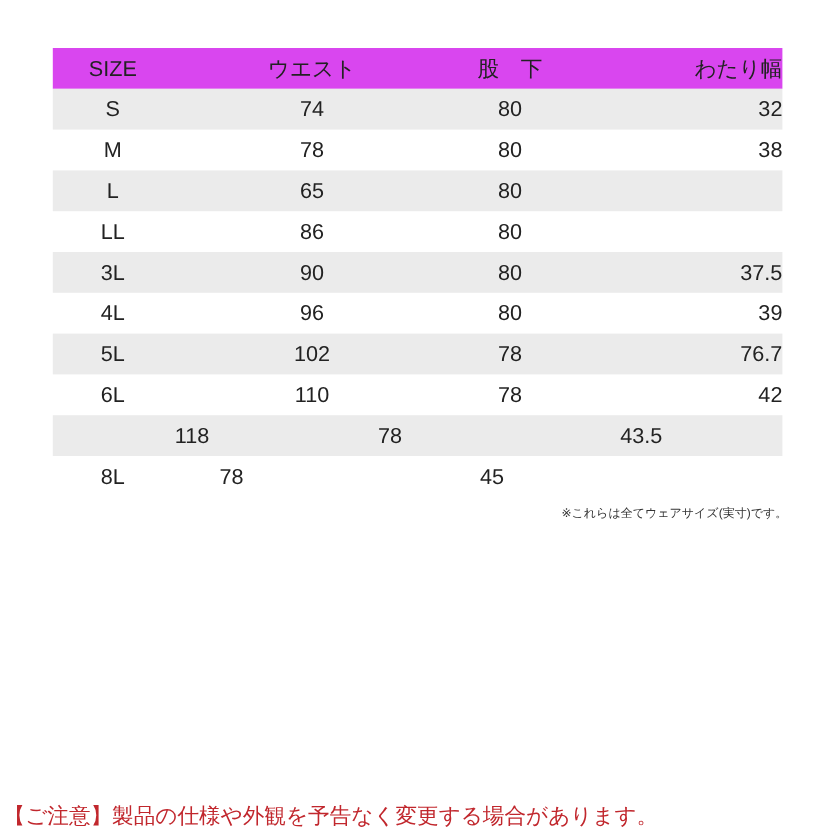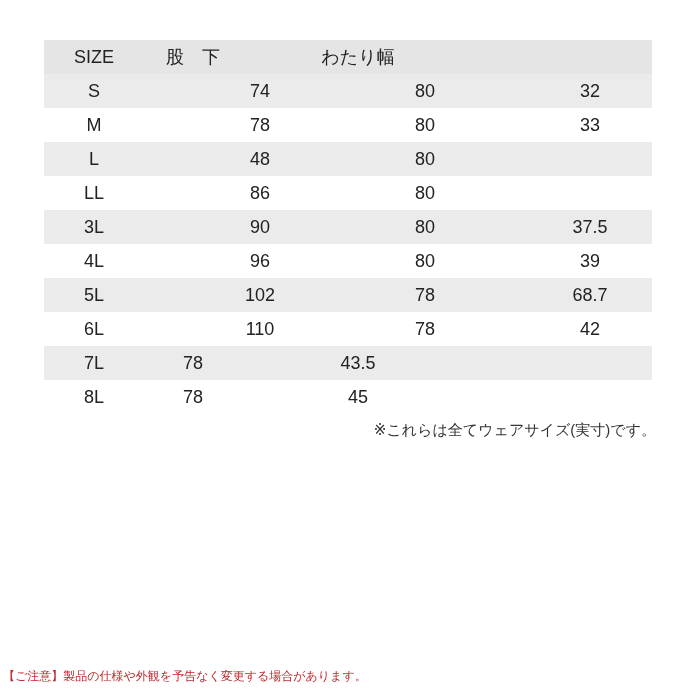--- a/index.html
+++ b/index.html
@@ -22,78 +22,79 @@
     width: 608px;
   }
   .trow {
     display: flex;
     height: 34px;
     align-items: center;
     font-size: 18px;
     line-height: 34px;
   }
   .trow.header {
-    background: #e5e5e5;
+    background: #d946ef;
   }
   .trow.striped {
     background: #ebebeb;
   }
   .cell {
     text-align: center;
     white-space: nowrap;
   }
   .c1 { width: 100px; }
   .c2 { width: 232px; }
   .c3 { width: 98px; }
-  .c4 { width: 178px; padding-left: 54px; box-sizing: border-box; }
+  .c4 { width: 178px; padding-left: 54px; box-sizing: border-box; text-align: right; }
   .footnote {
     position: absolute;
     top: 421px;
     right: 44px;
-    font-size: 15px;
+    font-size: 10px;
     color: #333333;
     white-space: nowrap;
   }
   .caution {
     position: absolute;
     top: 668px;
     left: 3px;
-    font-size: 12px;
+    font-size: 18px;
     color: #c1272d;
     white-space: nowrap;
   }
 </style>
 </head>
 <body>
 
 <div class="size-table">
 
   <div class="trow header">
     <div class="cell c1">SIZE</div>
+    <div class="cell c2">ウエスト</div>
     <div class="cell c3">股　下</div>
     <div class="cell c4">わたり幅</div>
   </div>
 
   <div class="trow striped">
     <div class="cell c1">S</div>
     <div class="cell c2">74</div>
     <div class="cell c3">80</div>
     <div class="cell c4">32</div>
   </div>
 
   <div class="trow">
     <div class="cell c1">M</div>
     <div class="cell c2">78</div>
     <div class="cell c3">80</div>
-    <div class="cell c4">33</div>
+    <div class="cell c4">38</div>
   </div>
 
   <div class="trow striped">
     <div class="cell c1">L</div>
-    <div class="cell c2">48</div>
+    <div class="cell c2">65</div>
     <div class="cell c3">80</div>
   </div>
 
   <div class="trow">
     <div class="cell c1">LL</div>
     <div class="cell c2">86</div>
     <div class="cell c3">80</div>
   </div>
 
   <div class="trow striped">
@@ -107,32 +108,32 @@
     <div class="cell c1">4L</div>
     <div class="cell c2">96</div>
     <div class="cell c3">80</div>
     <div class="cell c4">39</div>
   </div>
 
   <div class="trow striped">
     <div class="cell c1">5L</div>
     <div class="cell c2">102</div>
     <div class="cell c3">78</div>
-    <div class="cell c4">68.7</div>
+    <div class="cell c4">76.7</div>
   </div>
 
   <div class="trow">
     <div class="cell c1">6L</div>
     <div class="cell c2">110</div>
     <div class="cell c3">78</div>
     <div class="cell c4">42</div>
   </div>
 
   <div class="trow striped">
-    <div class="cell c1">7L</div>
+    <div class="cell c2">118</div>
     <div class="cell c3">78</div>
     <div class="cell c4">43.5</div>
   </div>
 
   <div class="trow">
     <div class="cell c1">8L</div>
     <div class="cell c3">78</div>
     <div class="cell c4">45</div>
   </div>
 

